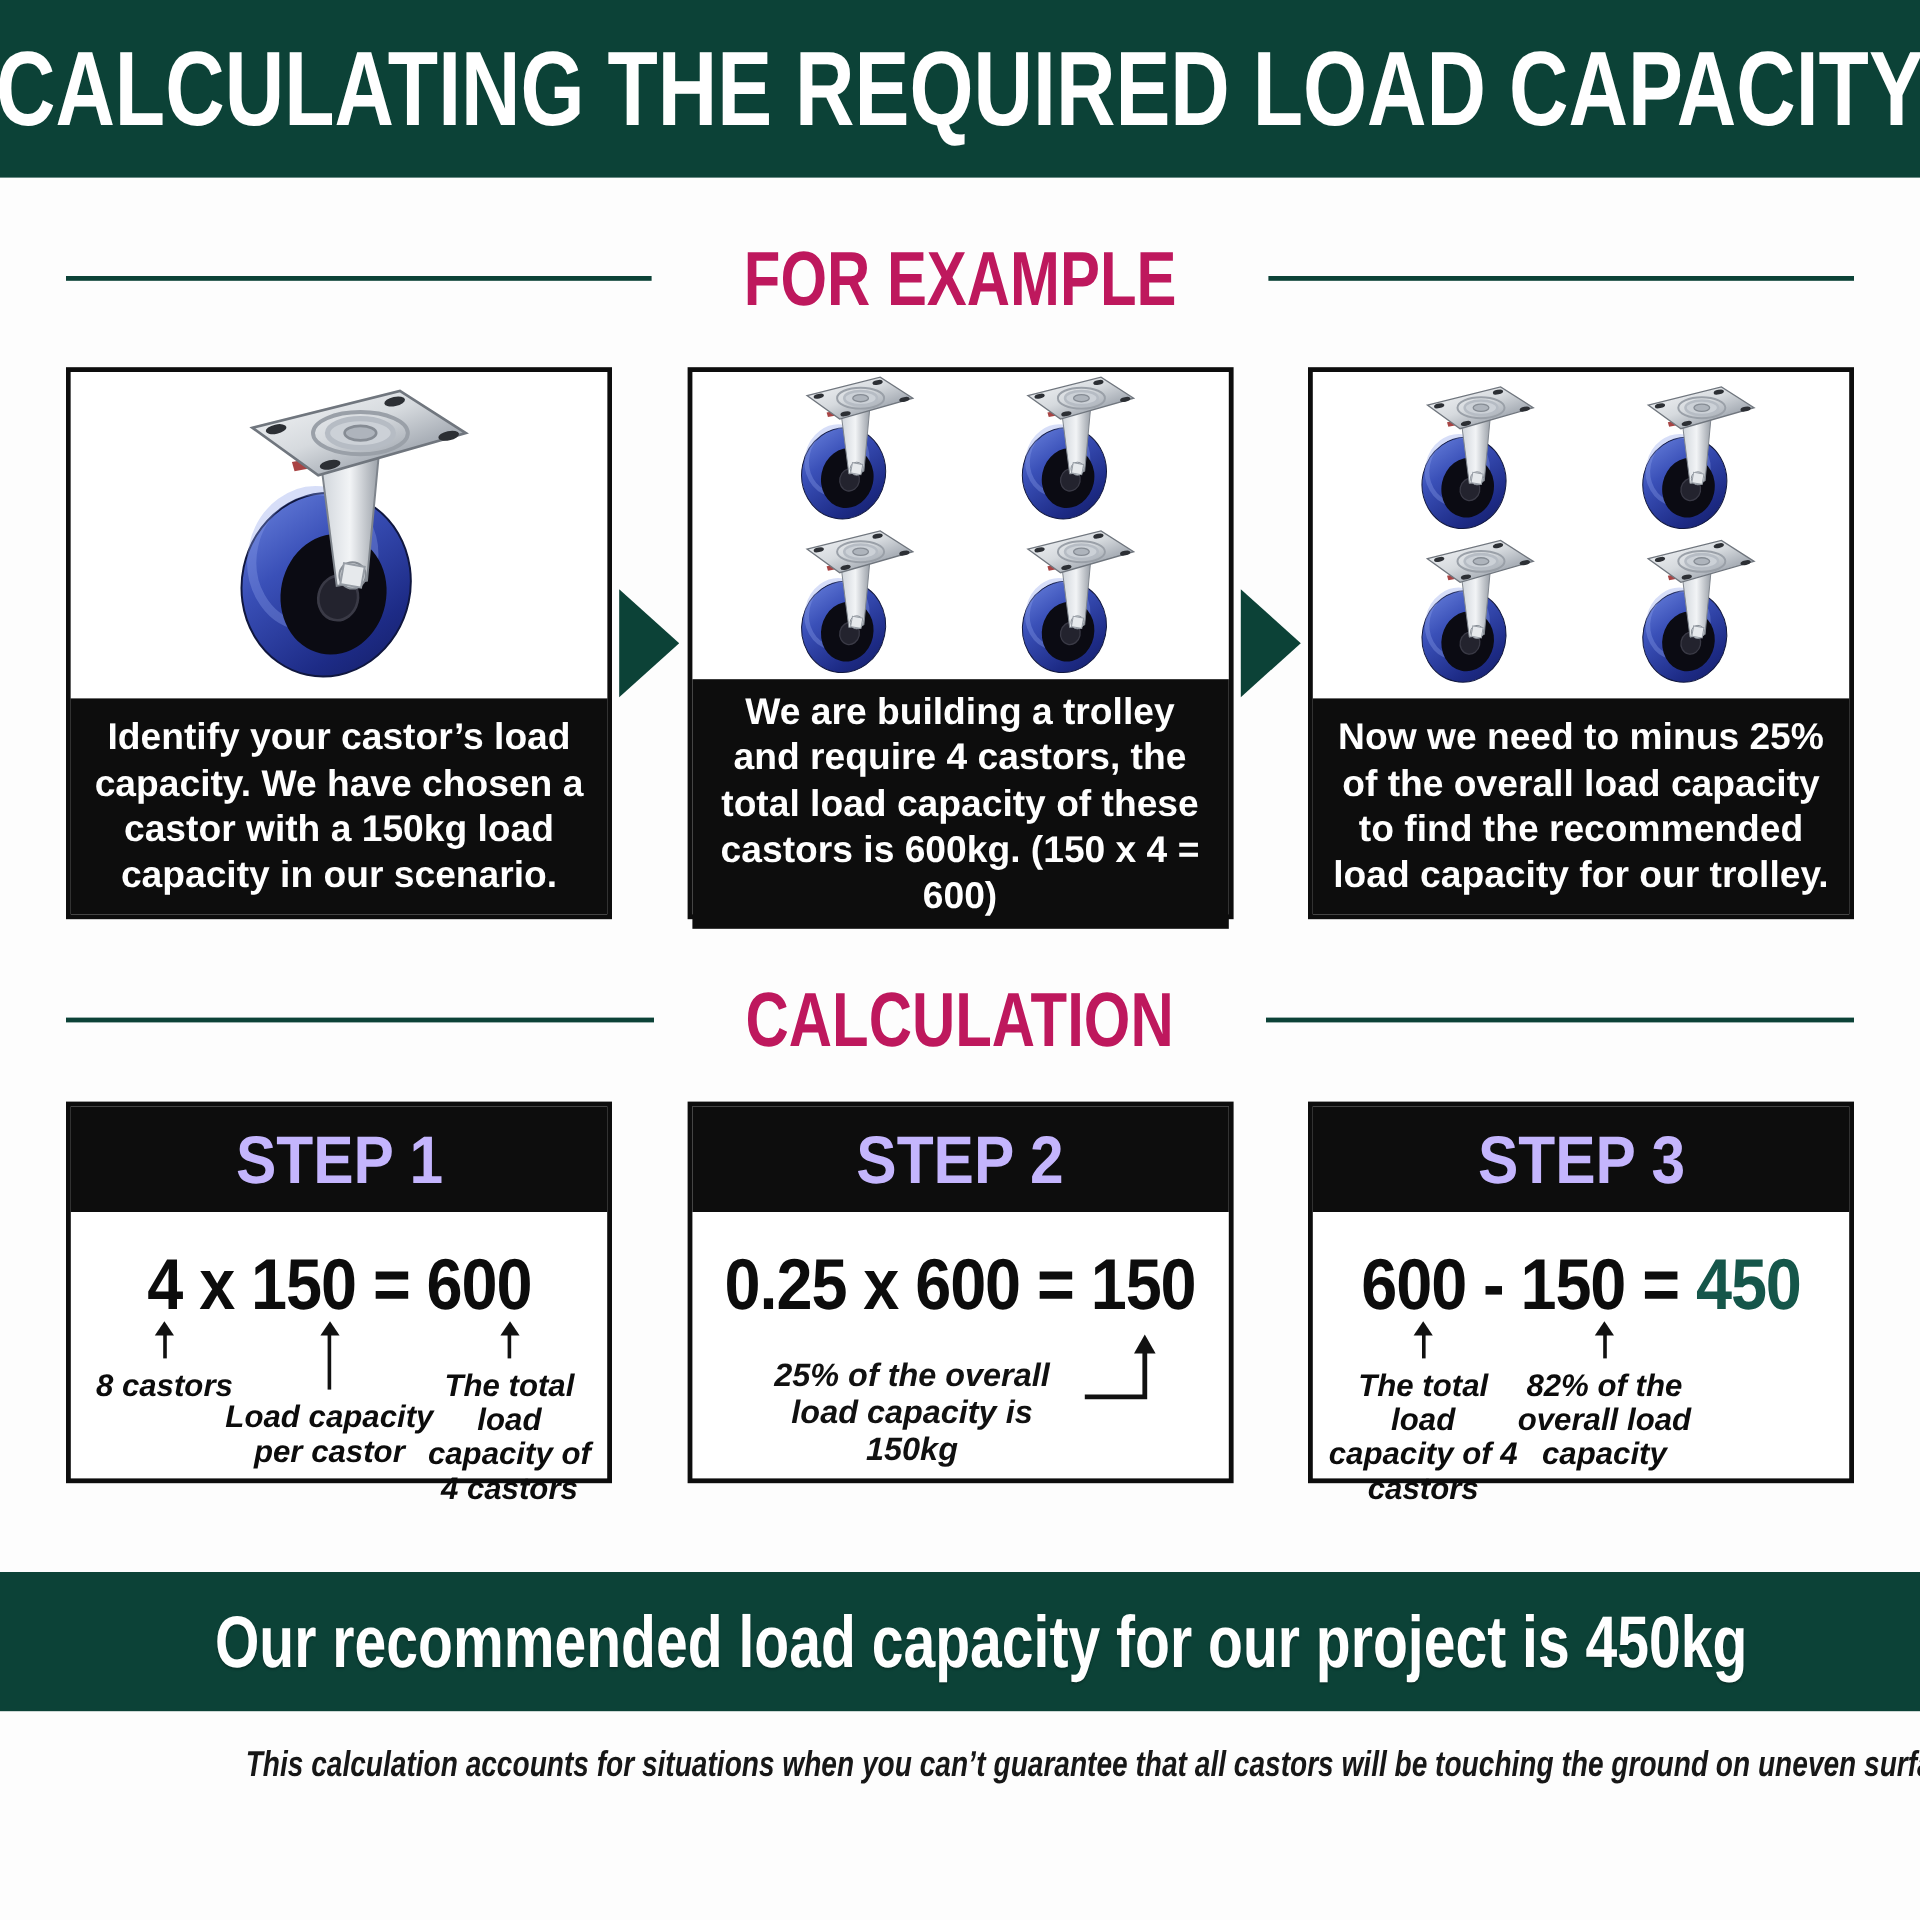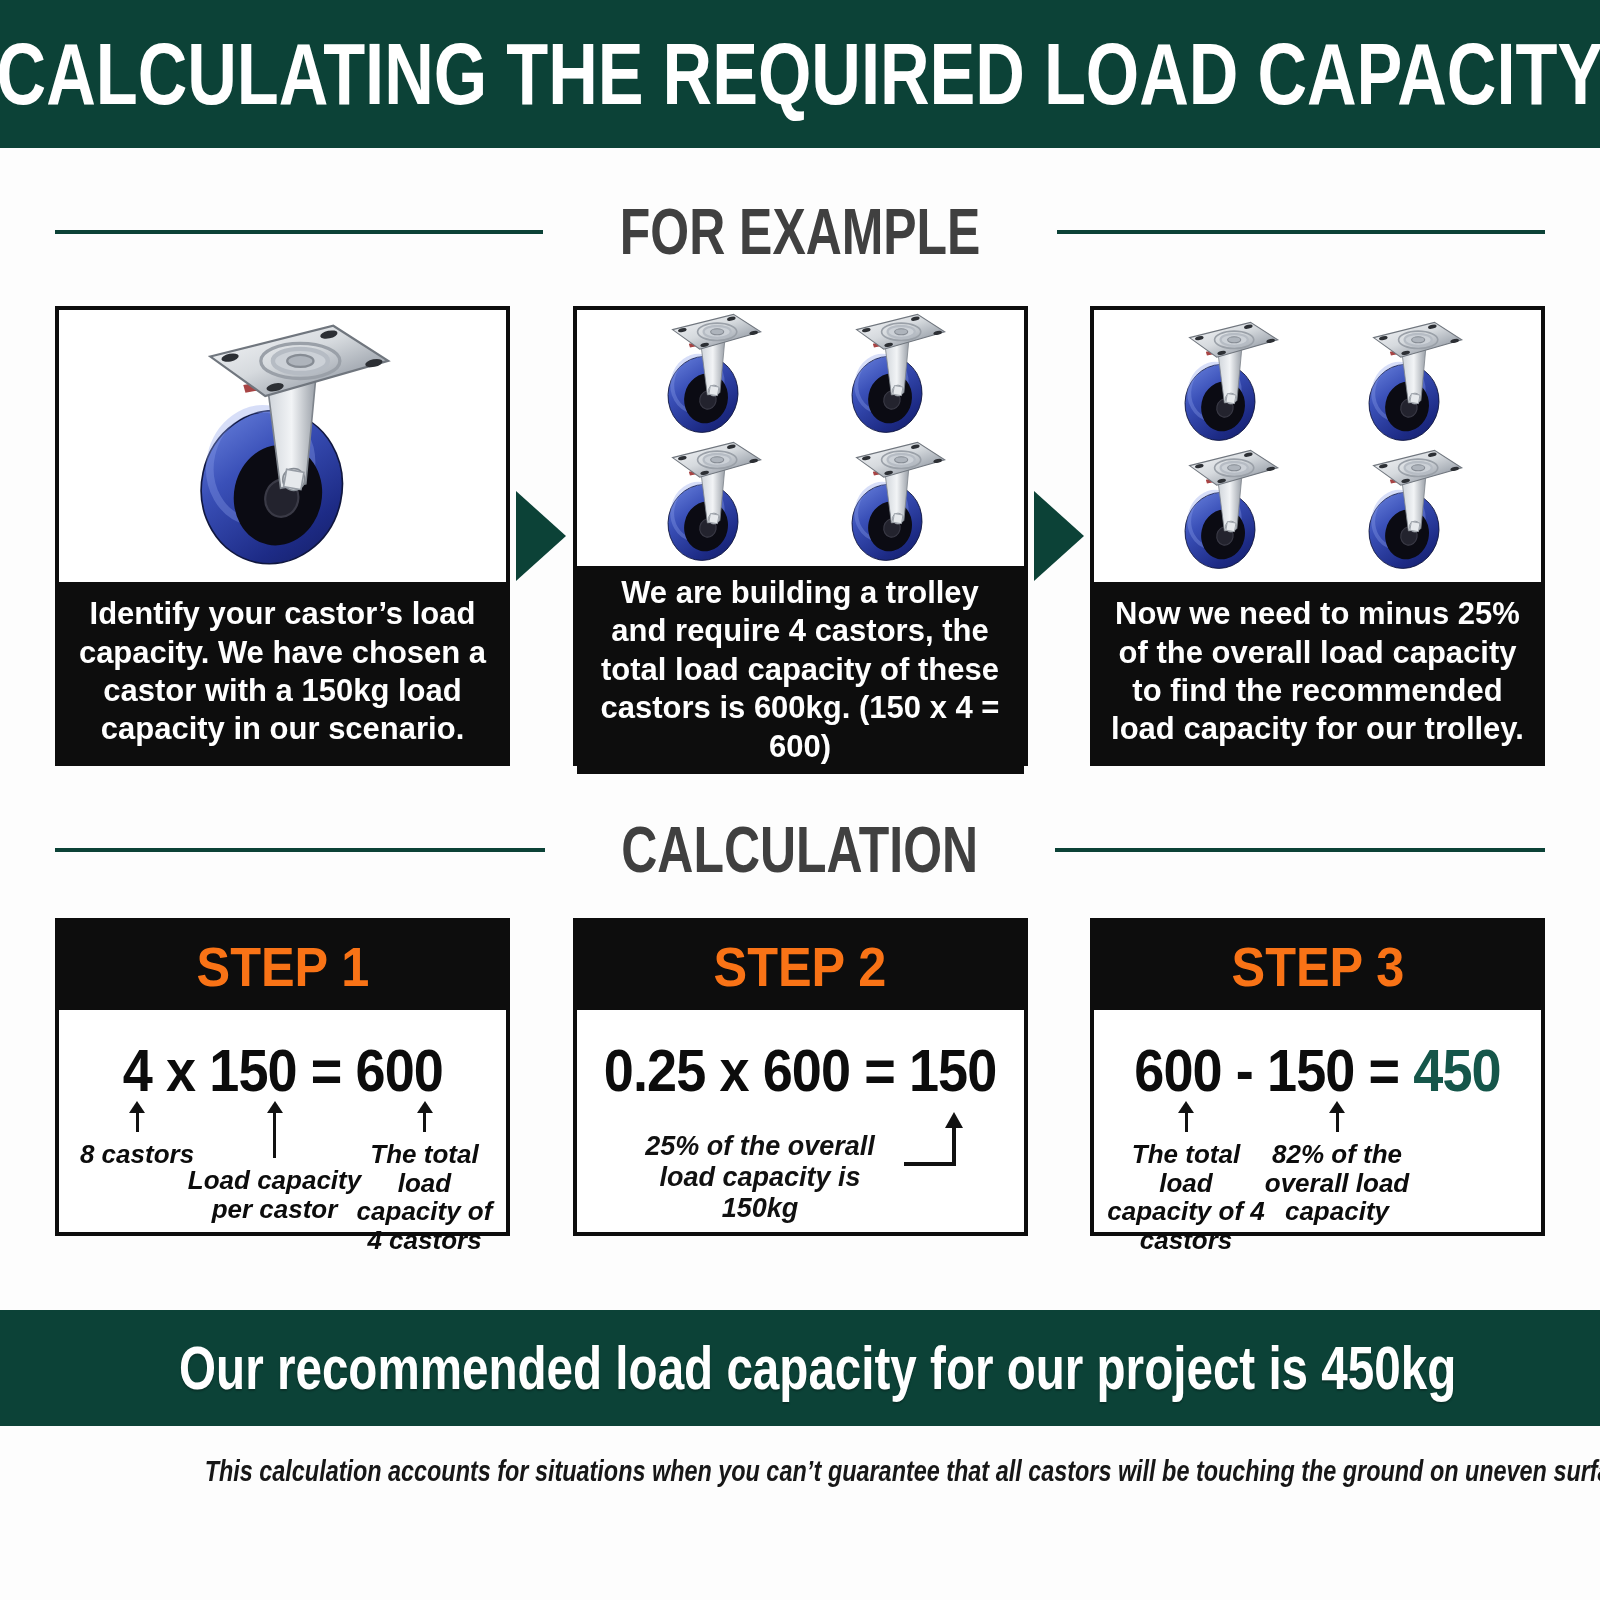--- a/index.html
+++ b/index.html
@@ -27,21 +27,21 @@
   .top-banner .title{
     color:#fff;font-size:88px;font-weight:bold;margin:0;letter-spacing:0;
   }
 
   
   .section-head{
     display:flex;align-items:center;margin:52px 55px 0;gap:26px;
   }
   .rule{flex:1;height:4px;background:var(--green);}
   .section-label{
-    font-size:64px;font-weight:bold;color:#404040;line-height:1;
+    font-size:64px;font-weight:bold;color:#be185d;line-height:1;
   }
 
   
   .panels{
     display:flex;align-items:center;justify-content:space-between;
     margin:42px 55px 0;
   }
   .panel{
     width:455px;height:460px;border:4px solid var(--black);
     background:#fff;display:flex;flex-direction:column;
@@ -72,21 +72,21 @@
   
   .steps{
     display:flex;justify-content:space-between;
     margin:36px 55px 0;
   }
   .step{
     width:455px;height:318px;border:4px solid var(--black);background:#fff;
     display:flex;flex-direction:column;
   }
   .step-head{
-    height:88px;background:var(--black);color:#f97316;flex-shrink:0;
+    height:88px;background:var(--black);color:#c4b5fd;flex-shrink:0;
     display:flex;align-items:center;justify-content:center;
     font-size:56px;font-weight:bold;
   }
   .step-body{position:relative;flex:1;}
   .formula{
     position:absolute;top:26px;left:0;right:0;text-align:center;
     font-weight:bold;font-size:60px;letter-spacing:-1px;color:#0c0c0c;
   }
   .step-3 .formula .result{color:var(--result-green);}
   .annot{

